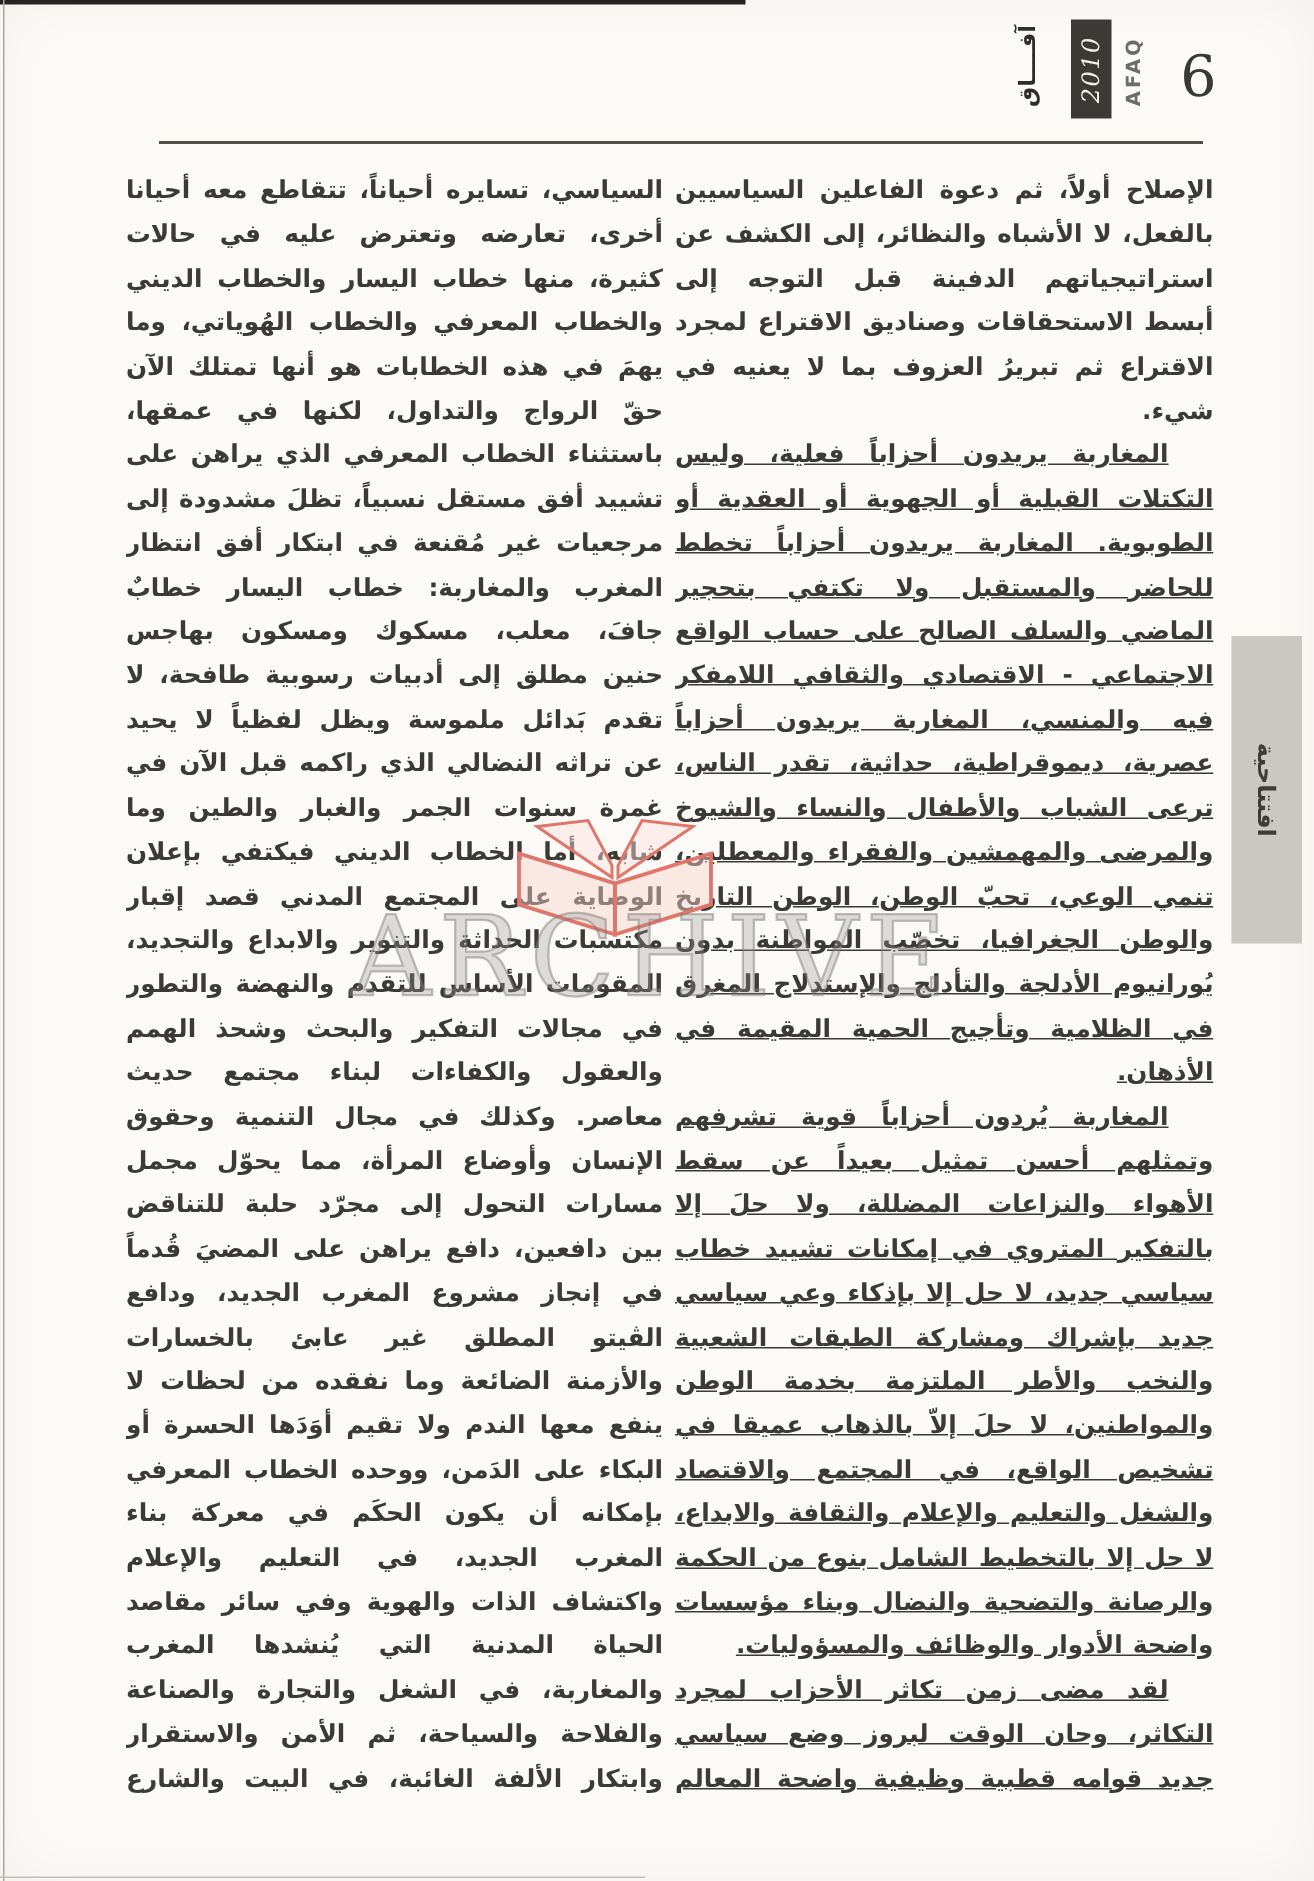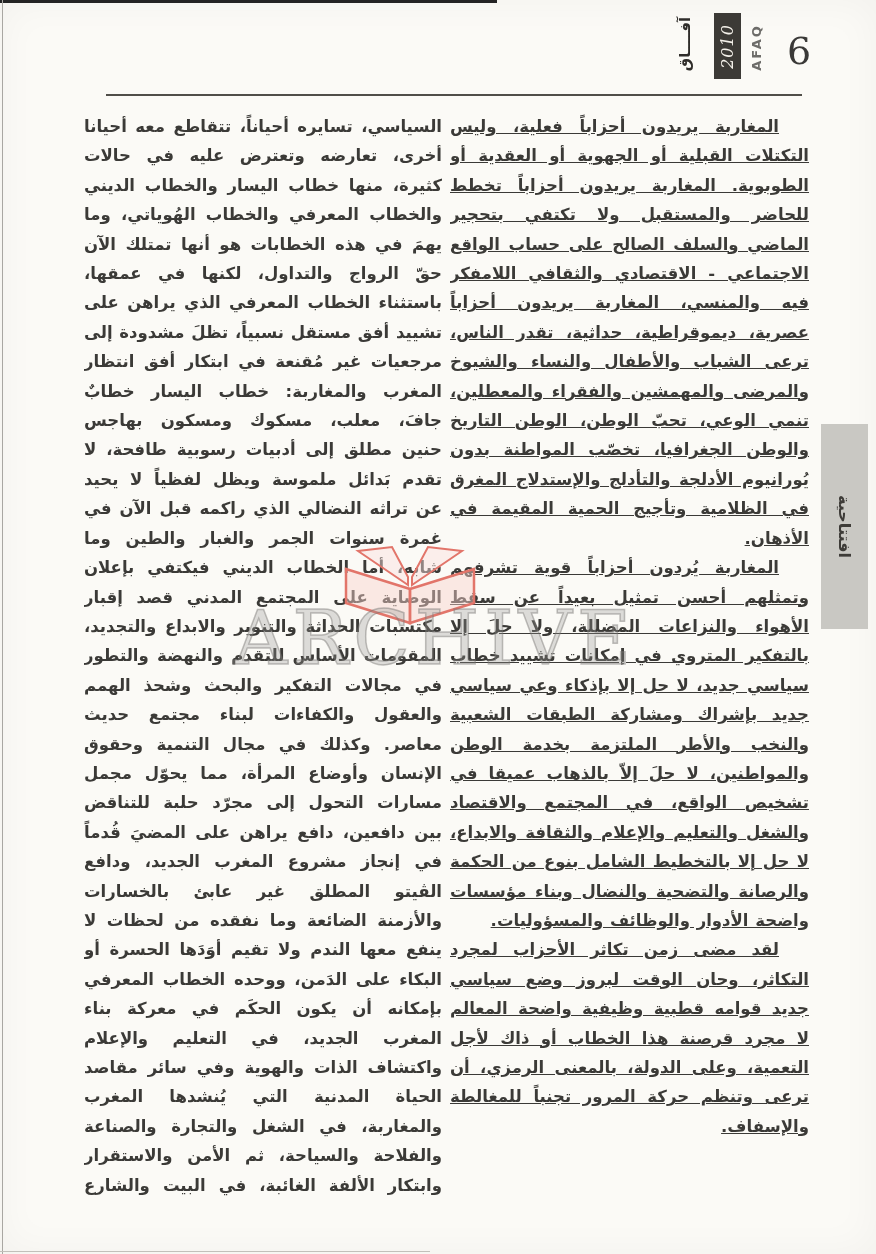--- a/index.html
+++ b/index.html
@@ -85,20 +85,21 @@
   <div class="hdr-item page-number">
     <span>6</span>
   </div>
   <div class="header-rule"></div>
 
   <div class="side-tab">
     <span class="rot-cw">افتتاحية</span>
   </div>
 
   <div class="col col-right">
+    <p>الإصلاح أولاً، ثم دعوة الفاعلين السياسيين بالفعل، لا الأشباه والنظائر، إلى الكشف عن استراتيجياتهم الدفينة قبل التوجه إلى أبسط الاستحقاقات وصناديق الاقتراع لمجرد الاقتراع ثم تبريرُ العزوف بما لا يعنيه في شيء.</p>
     <p class="indent">المغاربة يريدون أحزاباً فعلية، وليس التكتلات القبلية أو الجهوية أو العقدية أو الطوبوية. المغاربة يريدون أحزاباً تخطط للحاضر والمستقبل ولا تكتفي بتحجير الماضي والسلف الصالح على حساب الواقع الاجتماعي - الاقتصادي والثقافي اللامفكر فيه والمنسي، المغاربة يريدون أحزاباً عصرية، ديموقراطية، حداثية، تقدر الناس، ترعى الشباب والأطفال والنساء والشيوخ والمرضى والمهمشين والفقراء والمعطلين، تنمي الوعي، تحبّ الوطن، الوطن التاريخ والوطن الجغرافيا، تخصّب المواطنة بدون يُورانيوم الأدلجة والتأدلج والإستدلاج المغرق في الظلامية وتأجيج الحمية المقيمة في الأذهان.</p>
     <p class="indent">المغاربة يُردون أحزاباً قوية تشرفهم وتمثلهم أحسن تمثيل بعيداً عن سقط الأهواء والنزاعات المضللة، ولا حلَ إلا بالتفكير المتروي في إمكانات تشييد خطاب سياسي جديد، لا حل إلا بإذكاء وعي سياسي جديد بإشراك ومشاركة الطبقات الشعبية والنخب والأطر الملتزمة بخدمة الوطن والمواطنين، لا حلَ إلاّ بالذهاب عميقا في تشخيص الواقع، في المجتمع والاقتصاد والشغل والتعليم والإعلام والثقافة والابداع، لا حل إلا بالتخطيط الشامل بنوع من الحكمة والرصانة والتضحية والنضال وبناء مؤسسات واضحة الأدوار والوظائف والمسؤوليات.</p>
     <p class="indent">لقد مضى زمن تكاثر الأحزاب لمجرد التكاثر، وحان الوقت لبروز وضع سياسي جديد قوامه قطبية وظيفية واضحة المعالم لا مجرد قرصنة هذا الخطاب أو ذاك لأجل التعمية، وعلى الدولة، بالمعنى الرمزي، أن ترعى وتنظم حركة المرور تجنباً للمغالطة والإسفاف.</p>
 
   </div>
 
   <div class="col col-left">
     <p>السياسي، تسايره أحياناً، تتقاطع معه أحيانا أخرى، تعارضه وتعترض عليه في حالات كثيرة، منها خطاب اليسار والخطاب الديني والخطاب المعرفي والخطاب الهُوياتي، وما يهمَ في هذه الخطابات هو أنها تمتلك الآن حقّ الرواج والتداول، لكنها في عمقها، باستثناء الخطاب المعرفي الذي يراهن على تشييد أفق مستقل نسبياً، تظلَ مشدودة إلى مرجعيات غير مُقنعة في ابتكار أفق انتظار المغرب والمغاربة: خطاب اليسار خطابٌ جافَ، معلب، مسكوك ومسكون بهاجس حنين مطلق إلى أدبيات رسوبية طافحة، لا تقدم بَدائل ملموسة ويظل لفظياً لا يحيد عن تراثه النضالي الذي راكمه قبل الآن في غمرة سنوات الجمر والغبار والطين وما شابه، أما الخطاب الديني فيكتفي بإعلان الوصاية على المجتمع المدني قصد إقبار مكتسبات الحداثة والتنوير والابداع والتجديد، المقومات الأساس للتقدم والنهضة والتطور في مجالات التفكير والبحث وشحذ الهمم والعقول والكفاءات لبناء مجتمع حديث معاصر. وكذلك في مجال التنمية وحقوق الإنسان وأوضاع المرأة، مما يحوّل مجمل مسارات التحول إلى مجرّد حلبة للتناقض بين دافعين، دافع يراهن على المضيَ قُدماً في إنجاز مشروع المغرب الجديد، ودافع الڤيتو المطلق غير عابئ بالخسارات والأزمنة الضائعة وما نفقده من لحظات لا ينفع معها الندم ولا تقيم أوَدَها الحسرة أو البكاء على الدَمن، ووحده الخطاب المعرفي بإمكانه أن يكون الحكَم في معركة بناء المغرب الجديد، في التعليم والإعلام واكتشاف الذات والهوية وفي سائر مقاصد الحياة المدنية التي يُنشدها المغرب والمغاربة، في الشغل والتجارة والصناعة والفلاحة والسياحة، ثم الأمن والاستقرار وابتكار الألفة الغائبة، في البيت والشارع وفي كلَ البلاد.</p>
 
   </div>

